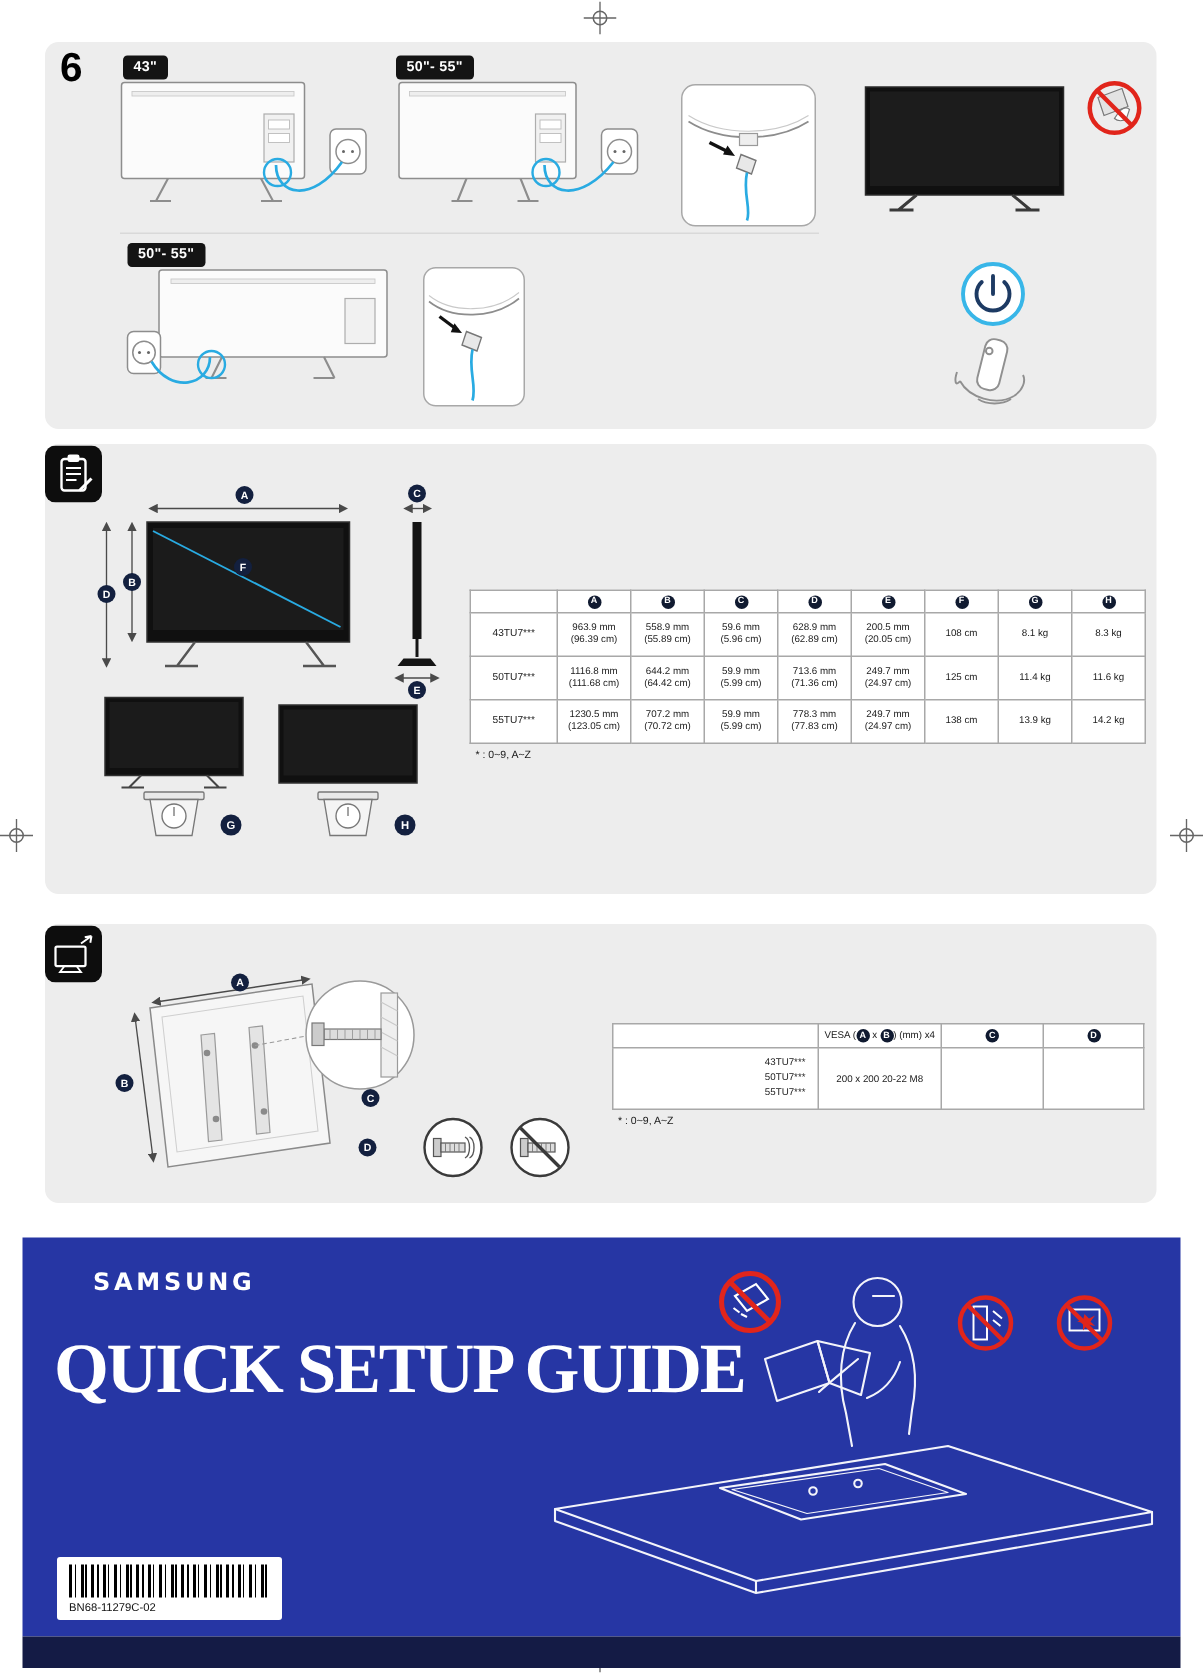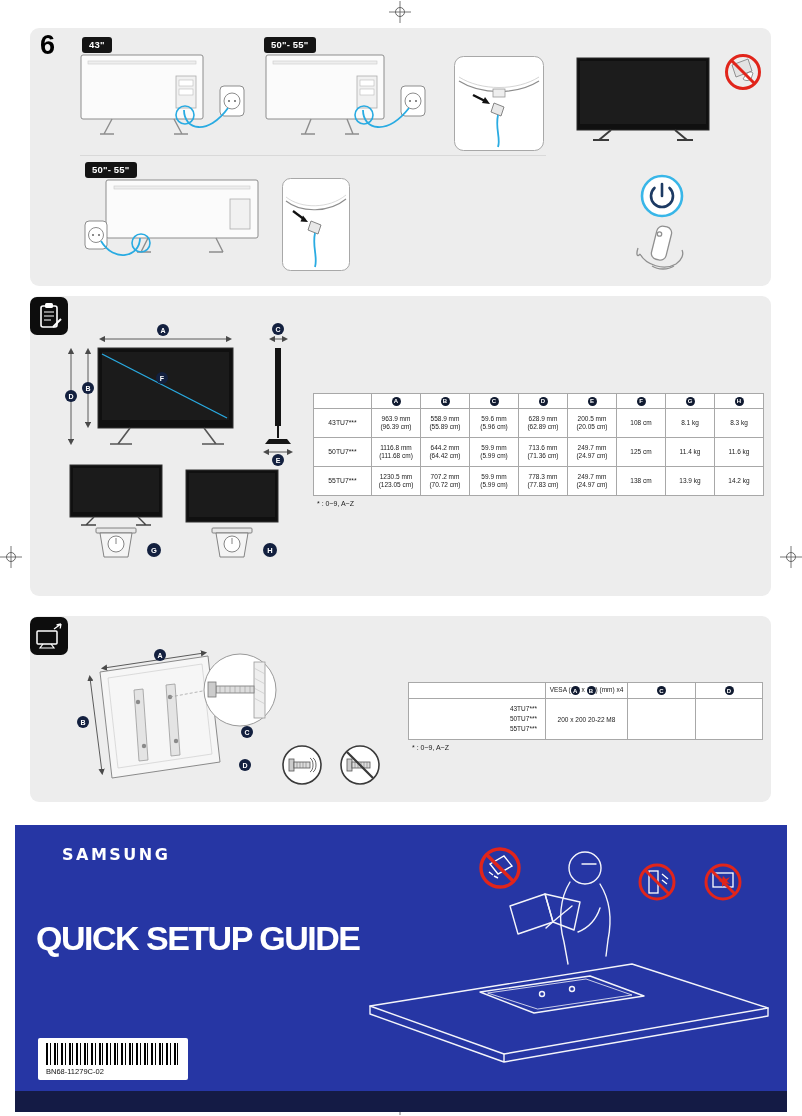--- a/index.html
+++ b/index.html
@@ -27,22 +27,22 @@
   .wall-table .models { text-align:right; padding-right:8px; line-height:1.5; }
   .circ { display:inline-flex; align-items:center; justify-content:center;
           width:9px; height:9px; border-radius:50%; background:#101a30; color:#fff;
           font-size:6px; font-weight:bold; vertical-align:middle; }
 
   
   .footer-blue { background:#2636a4; }
   .footer-dark { background:#141b45; }
   .brand { color:#fff; font-weight:bold; font-size:16px; letter-spacing:2.5px;
            font-family:"DejaVu Sans", sans-serif;margin-left:20px; }
-  .big-title { color:#fff; font-weight:bold; font-size:34px; letter-spacing:-1.5px;
-               font-family:Liberation Sans, sans-serif; white-space:nowrap;margin-top:33px; }
+  .big-title { color:#fff; font-weight:bold; font-size:47px; letter-spacing:-1.5px;
+               font-family:Liberation Serif, serif; white-space:nowrap; }
   .barcode-box { background:#fff; border-radius:2px; }
   .bars { height:22px; margin:5px 8px 0 8px;
           background:repeating-linear-gradient(90deg,#000 0 2px,#fff 2px 4px,#000 4px 5px,#fff 5px 8px,#000 8px 10px,#fff 10px 11px,#000 11px 12px,#fff 12px 15px); }
   .pn { font-size:7.5px; color:#111; padding:2px 0 0 8px; }
 </style>
 </head>
 <body>
 
 <div class="page">
 

